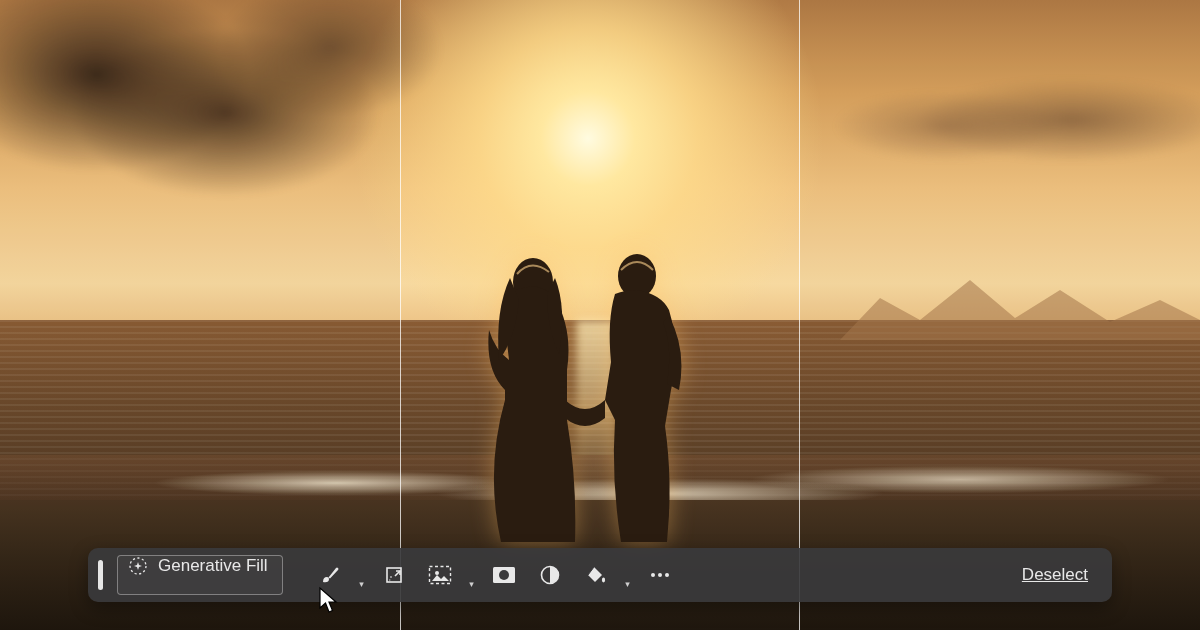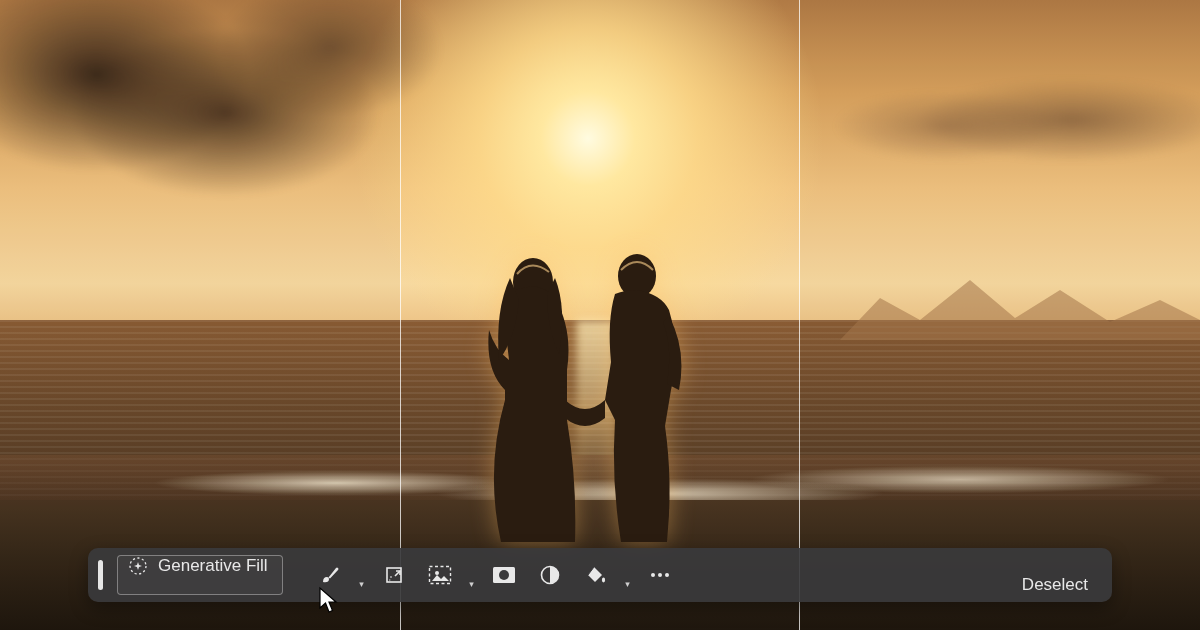--- a/index.html
+++ b/index.html
@@ -104,21 +104,21 @@
     width:42px; height:40px; display:flex; align-items:center; justify-content:center;
     border-radius:4px; cursor:pointer; position:relative;
   }
   .tool svg { display:block; }
   .drop-caret {
     width:14px; display:flex; align-items:center; justify-content:center;
     cursor:pointer; color:#cfcfcf; font-size:9px; padding-top:18px;
   }
   .spacer { flex:1; }
   .deselect {
-    padding:0 10px; height:40px; display:flex; align-items:flex-end; cursor:pointer; border-radius:4px;
+    padding:0 10px; height:40px; display:flex; align-items:center; cursor:pointer; border-radius:4px;text-decoration:underline;
   }
 
   
   .cursor {
     position:absolute; left:318px; bottom:16px; width:22px; height:28px; z-index:50;
     pointer-events:none;
   }
 </style>
 </head>
 <body>

